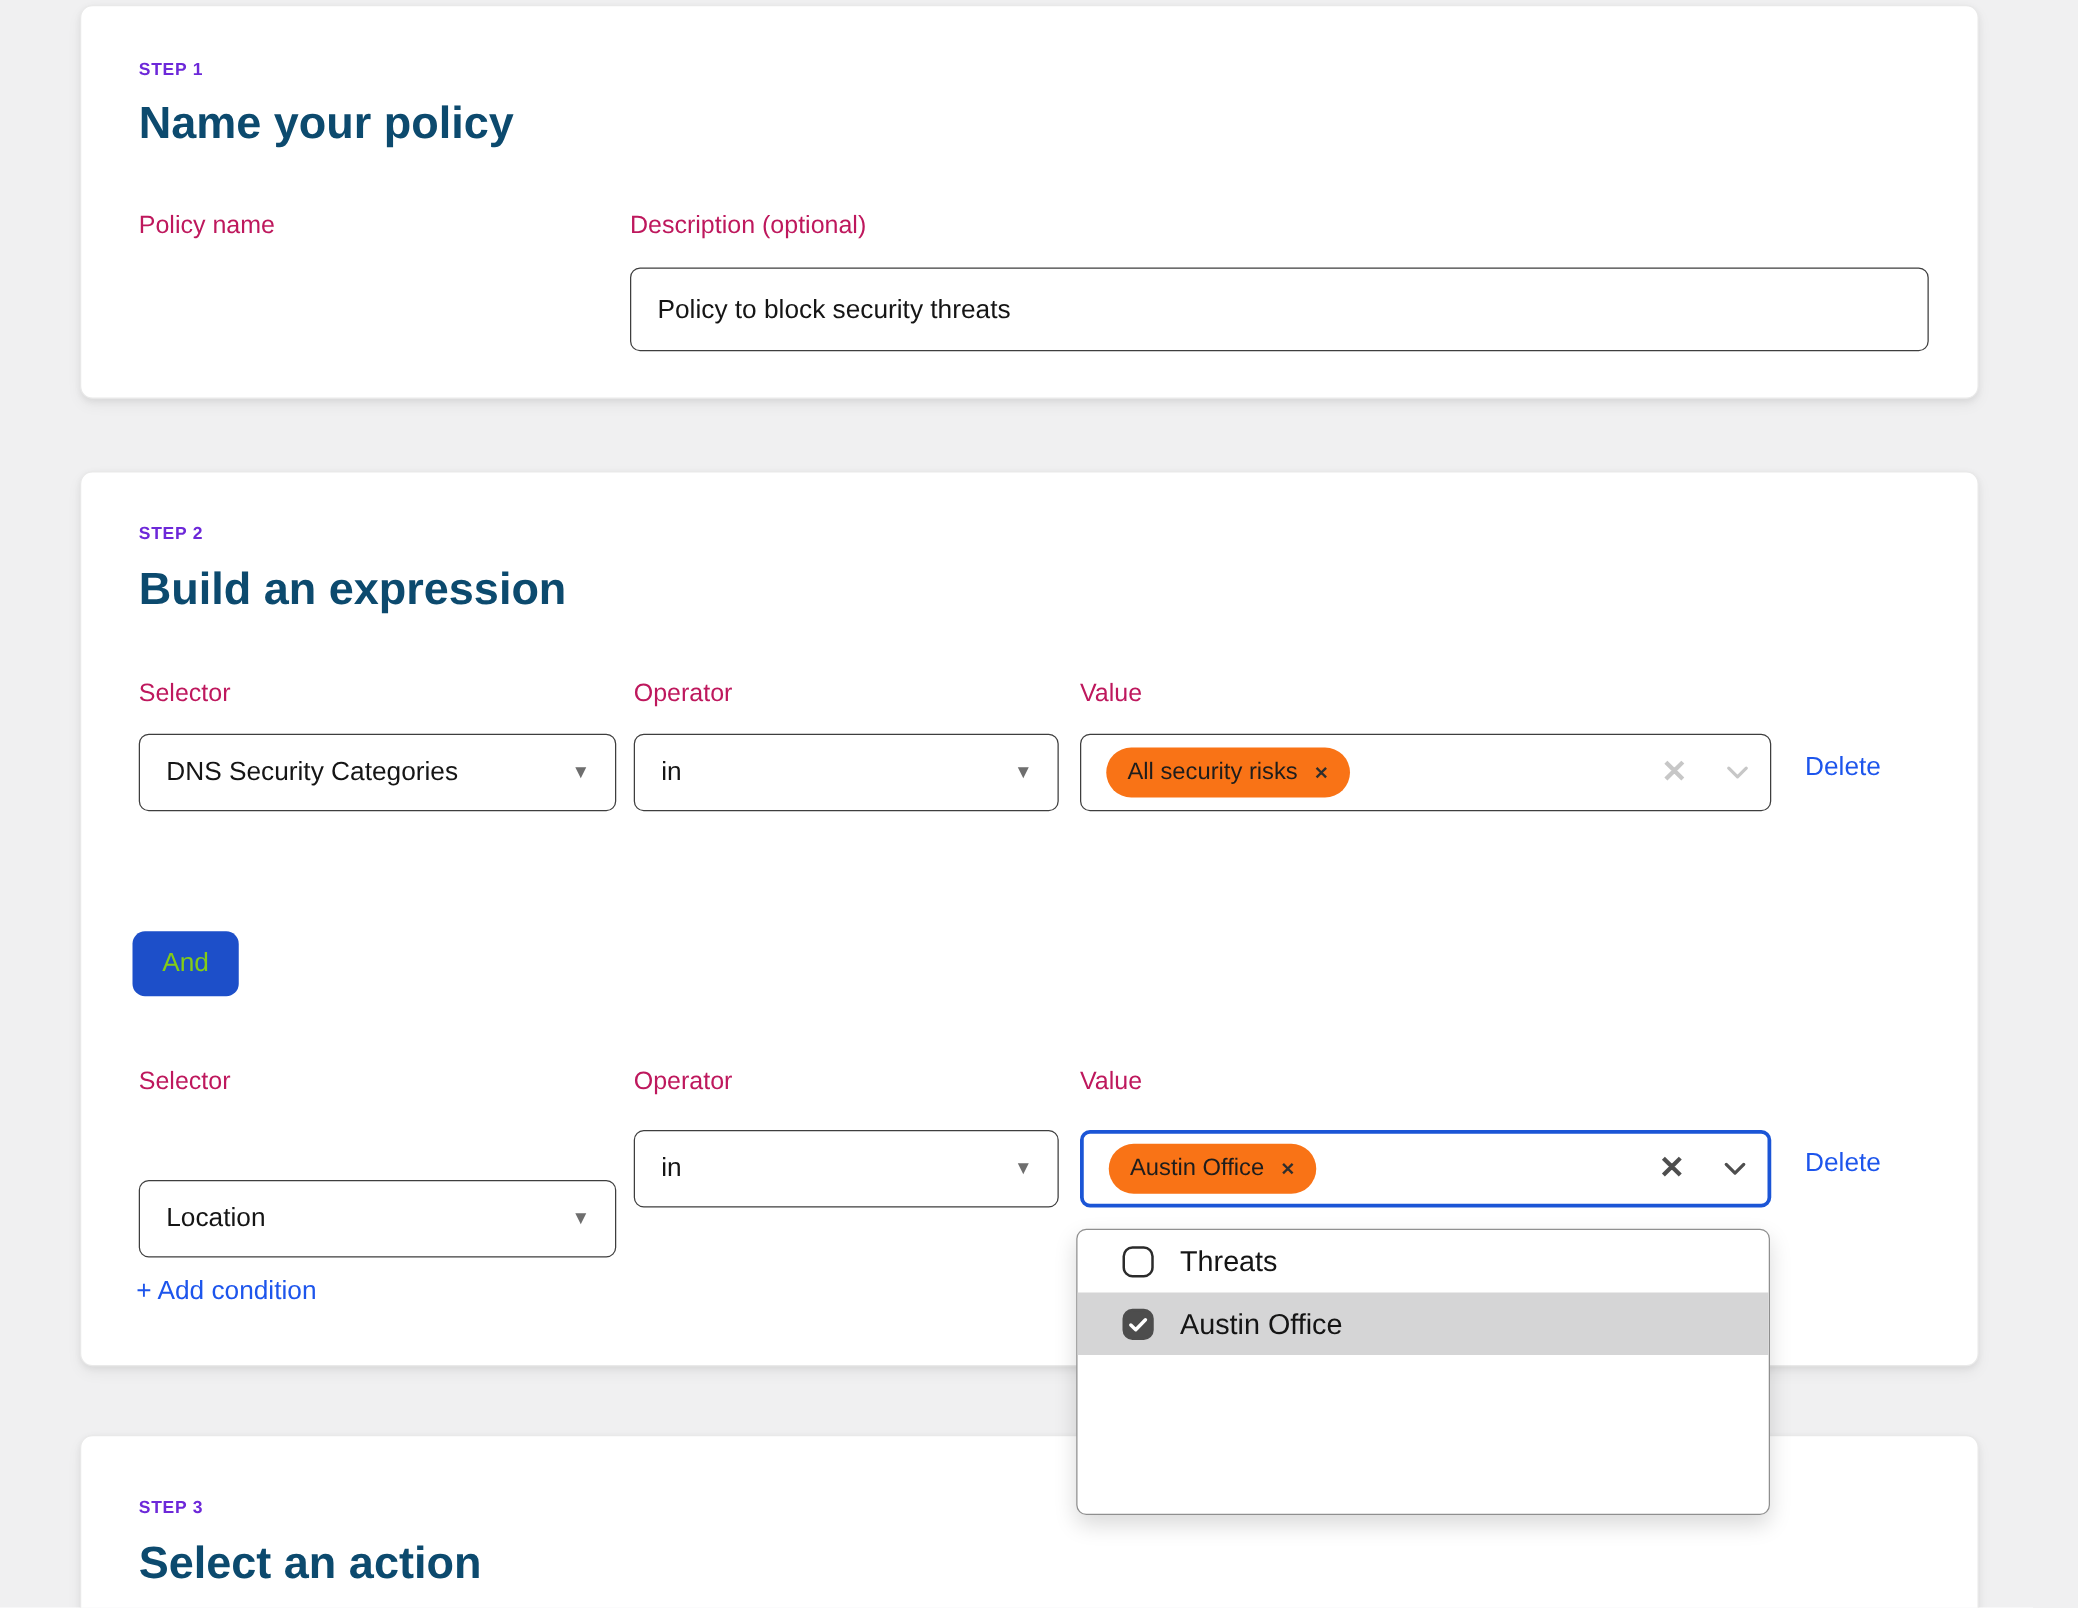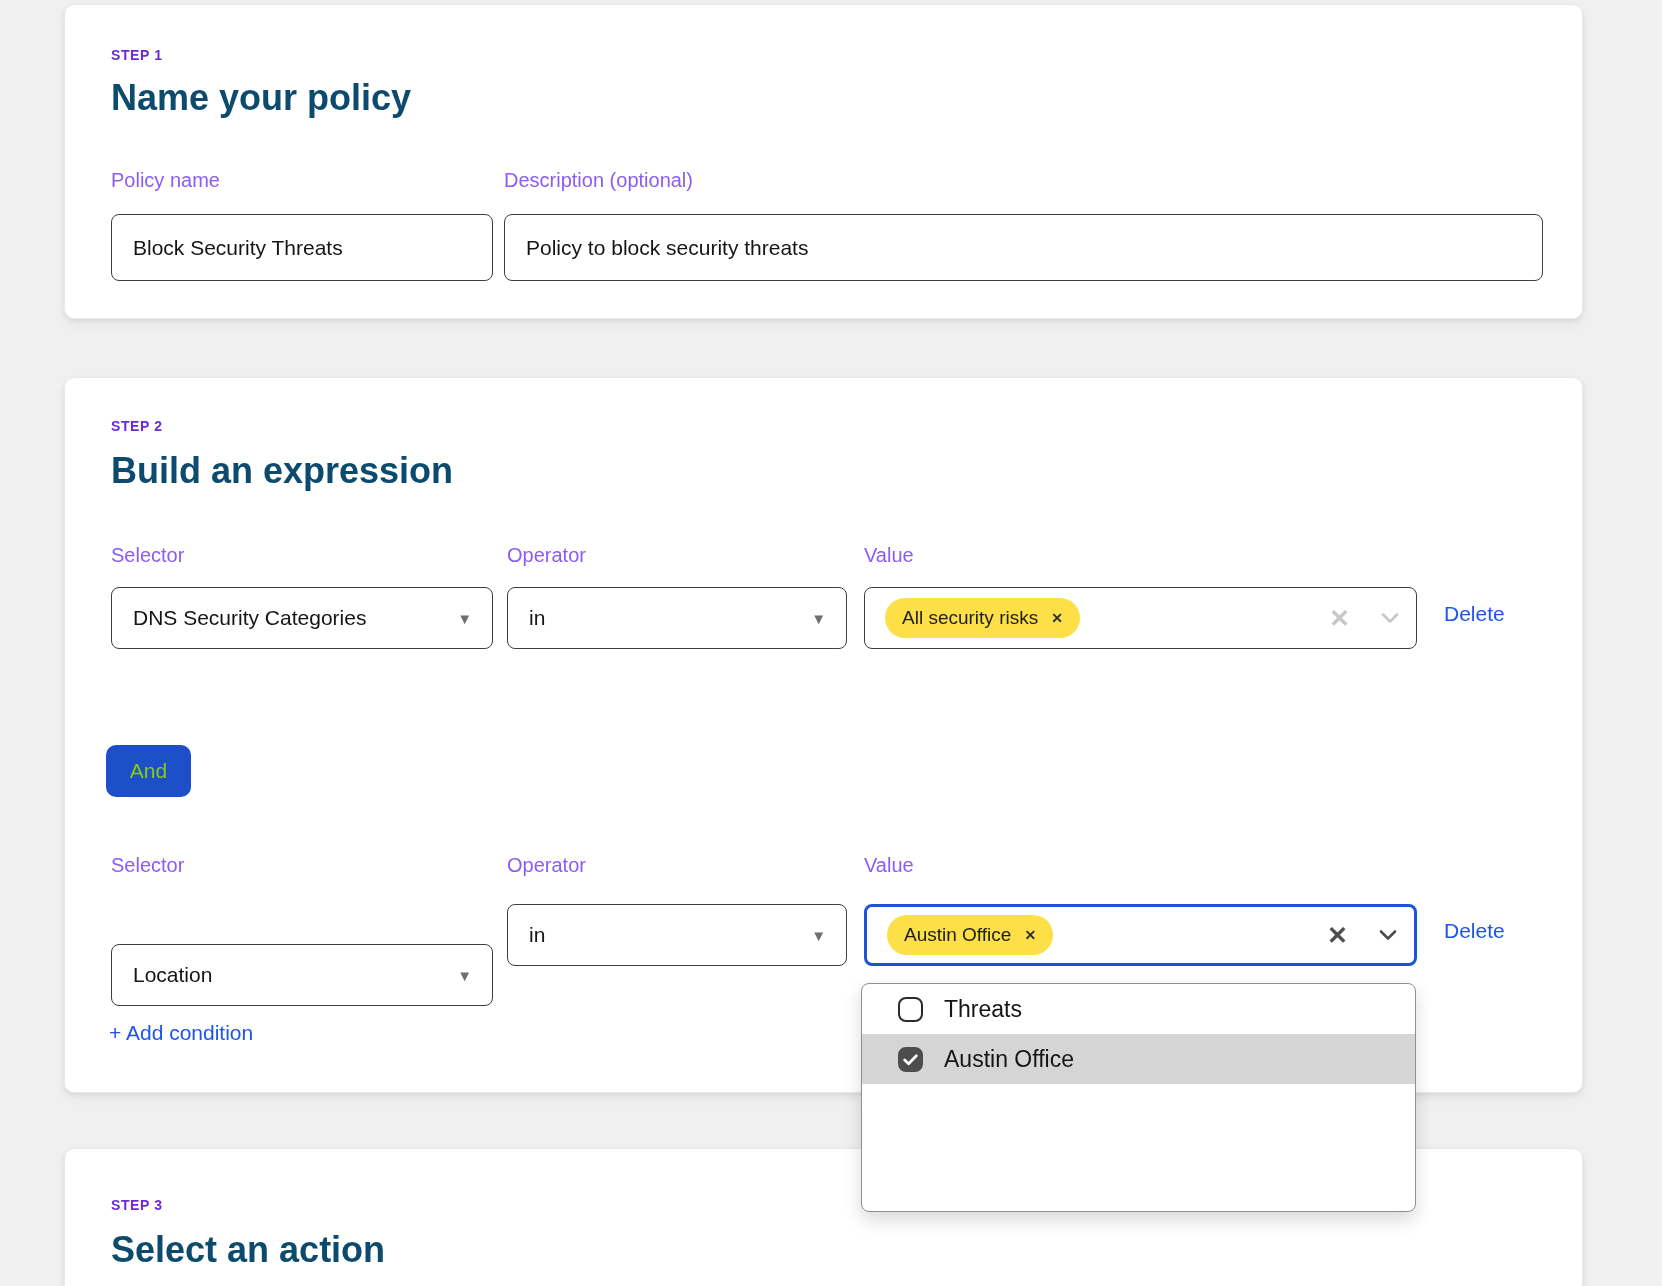--- a/index.html
+++ b/index.html
@@ -28,21 +28,21 @@
     position:absolute; left:46px;
     font-size:14px; font-weight:700; letter-spacing:.6px;
     color:#6d28d9;
   }
   .card-title {
     position:absolute; left:46px;
     font-size:36px; font-weight:700; color:#0c4a6e;
   }
   .field-label {
     position:absolute;
-    font-size:20px; color:#8b5cf6;
+    font-size:20px; color:#be185d;
   }
 
   input.text-input {
     position:absolute;
     height:67px;
     border:1.5px solid #3e3e3e;
     border-radius:8px;
     background:#fff;
     font-family:"Liberation Sans", sans-serif;
     font-size:21px; color:#151515;
@@ -75,21 +75,21 @@
     border:1.5px solid #3e3e3e;
     border-radius:8px;
     background:#fff;
     display:flex; align-items:center;
     padding-left:20px;
   }
   .value-box.focused { border:3px solid #1b55d6; }
   .tag-pill {
     display:inline-flex; align-items:center;
     height:40px;
-    background:#fde047;
+    background:#f97316;
     border-radius:20px;
     padding:0 17px;
     font-size:19px; color:#1d1d1d;
     white-space:nowrap;
   }
   .tag-remove {
     margin-left:13px;
     font-size:14px; font-weight:700; color:#2e2e2e;
     cursor:pointer; line-height:1;
   }
@@ -166,21 +166,20 @@
   }
 </style>
 </head>
 <body>
 
 <section class="card" id="card-step1">
   <div class="step-label" style="top:42px;">STEP 1</div>
   <h1 class="card-title" style="top:72px;">Name your policy</h1>
 
   <label class="field-label" style="left:46px; top:164px;">Policy name</label>
-  <input class="text-input" style="left: 46px; top: 209px; width: 382px;" readonly="" value="Block Security Threats">
 
   <label class="field-label" style="left:439px; top:164px;">Description (optional)</label>
   <input class="text-input" style="left: 439px; top: 209px; width: 1039px;" readonly="" value="Policy to block security threats">
 </section>
 
 <section class="card" id="card-step2">
   <div class="step-label" style="top:40px;">STEP 2</div>
   <h1 class="card-title" style="top:72px;">Build an expression</h1>
 
   <div class="field-label" style="left:46px;  top:166px;">Selector</div>

